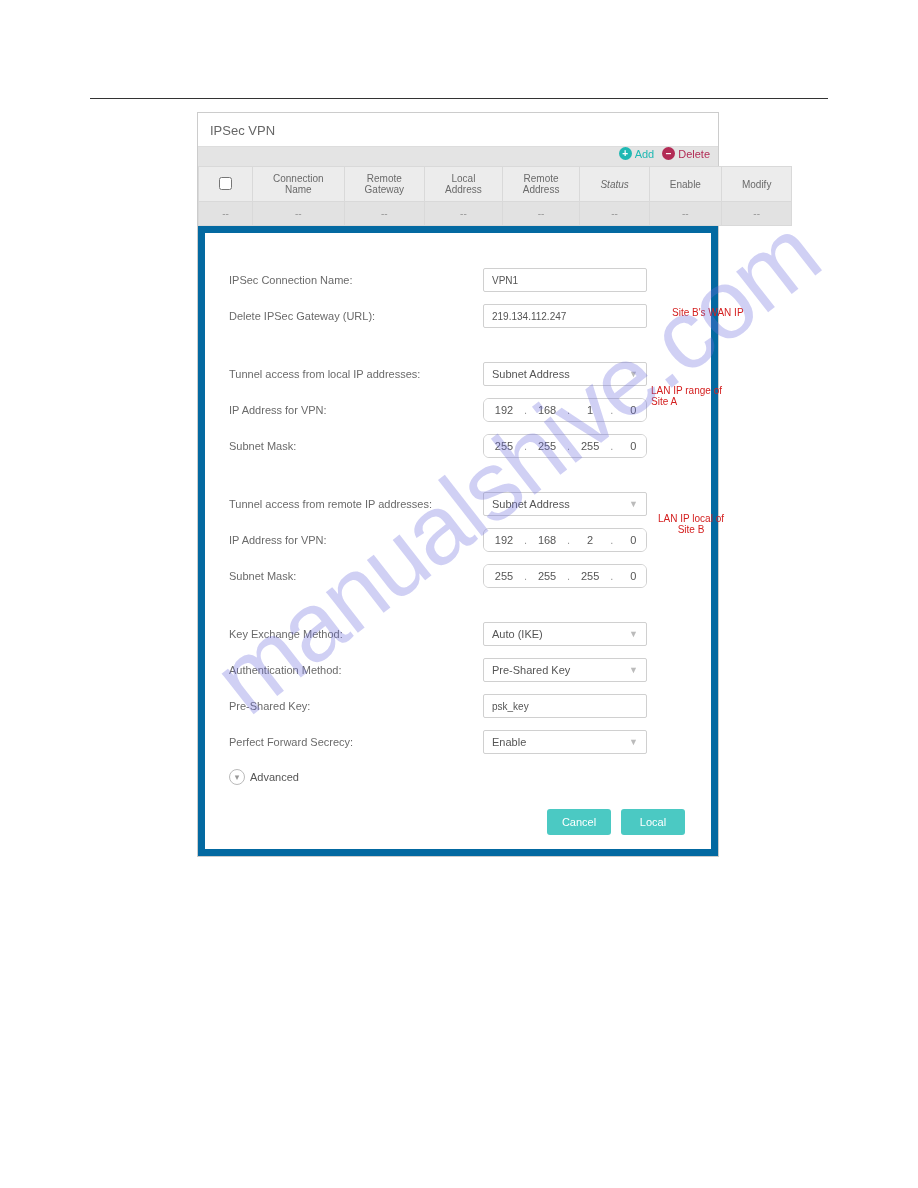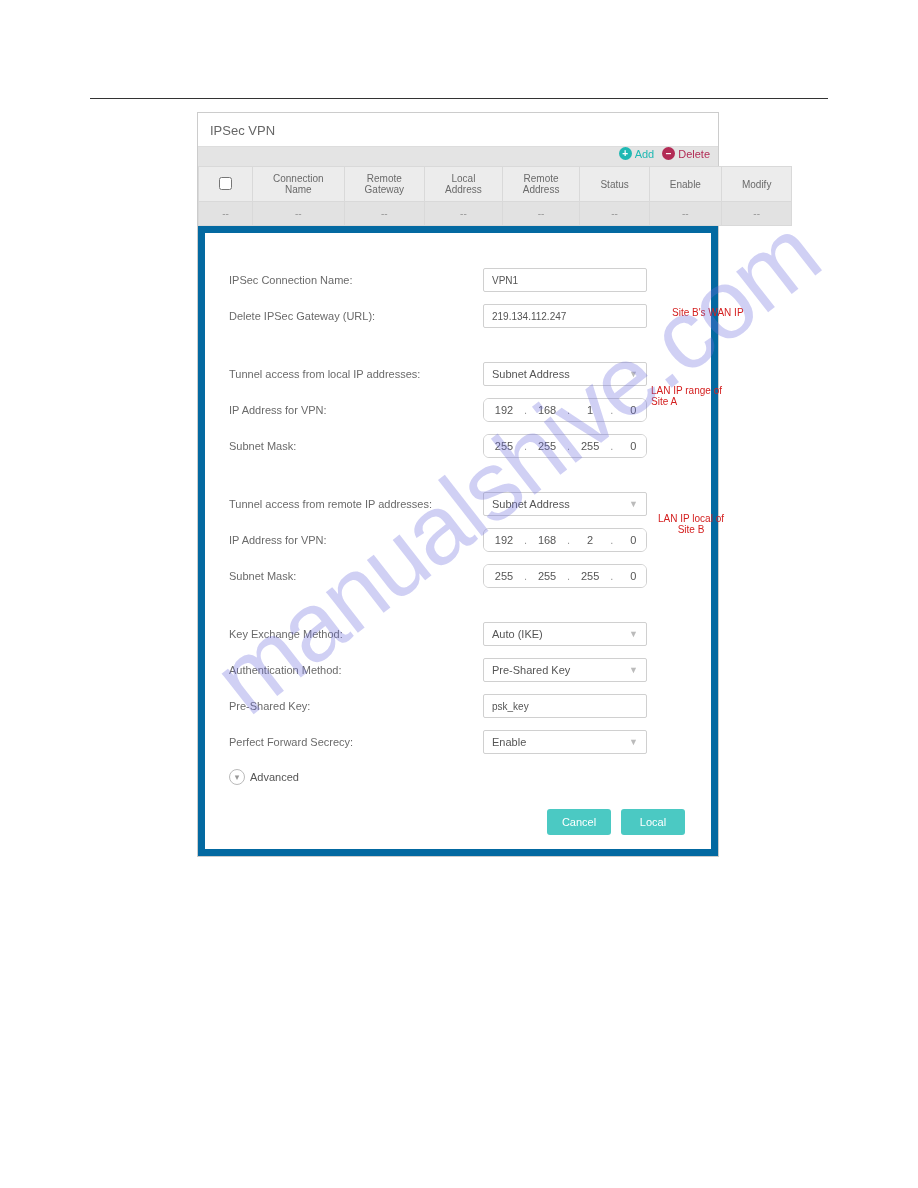--- a/index.html
+++ b/index.html
@@ -102,21 +102,21 @@
     padding: 6px 4px;
     text-align: center;
     color: #999;
     background: #e2e2e2;
   }
   .col-cb { width: 30px; }
   .col-name { width: 95px; }
   .col-rg { width: 70px; }
   .col-la { width: 70px; }
   .col-ra { width: 70px; }
-  .col-st { width: 48px; }
+  .col-st { width: 48px; font-style: italic; }
   .col-en { width: 48px; }
   .col-md { width: 48px; }
   .form-area {
     border: 7px solid #0369a1;
     margin: 0;
     padding: 34px 24px 12px;
     position: relative;
   }
   .form-row {
     display: flex;

